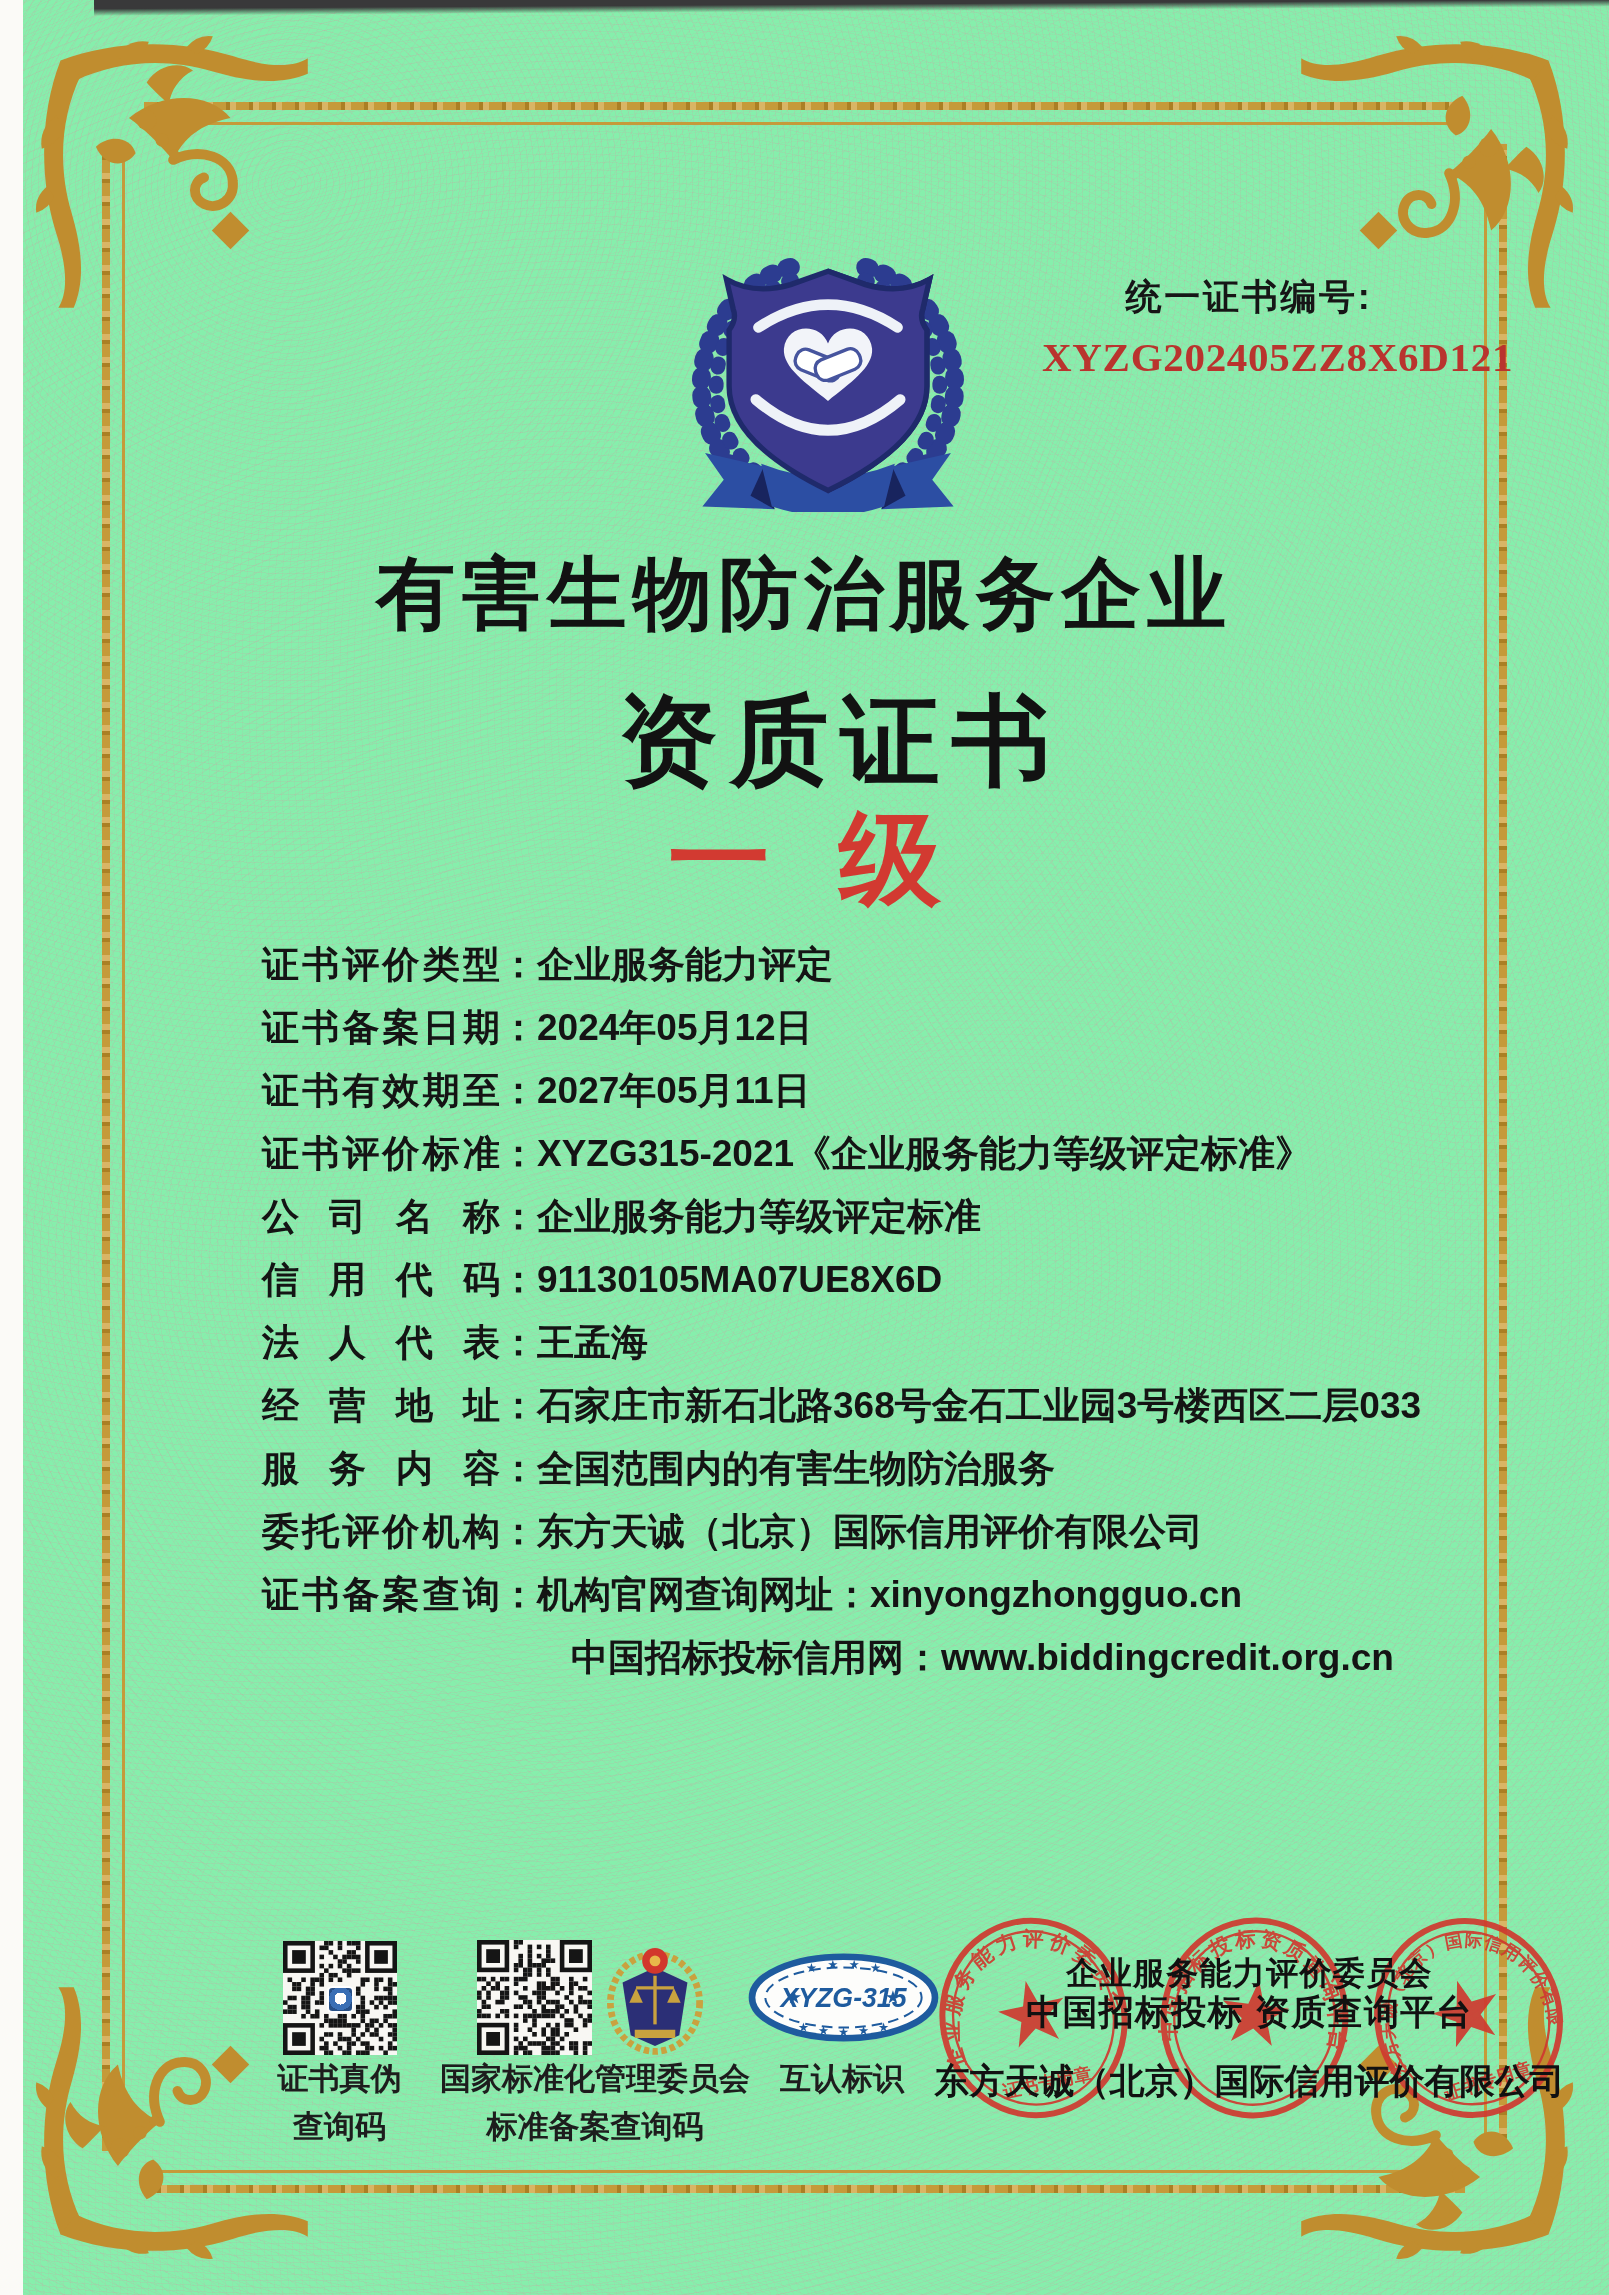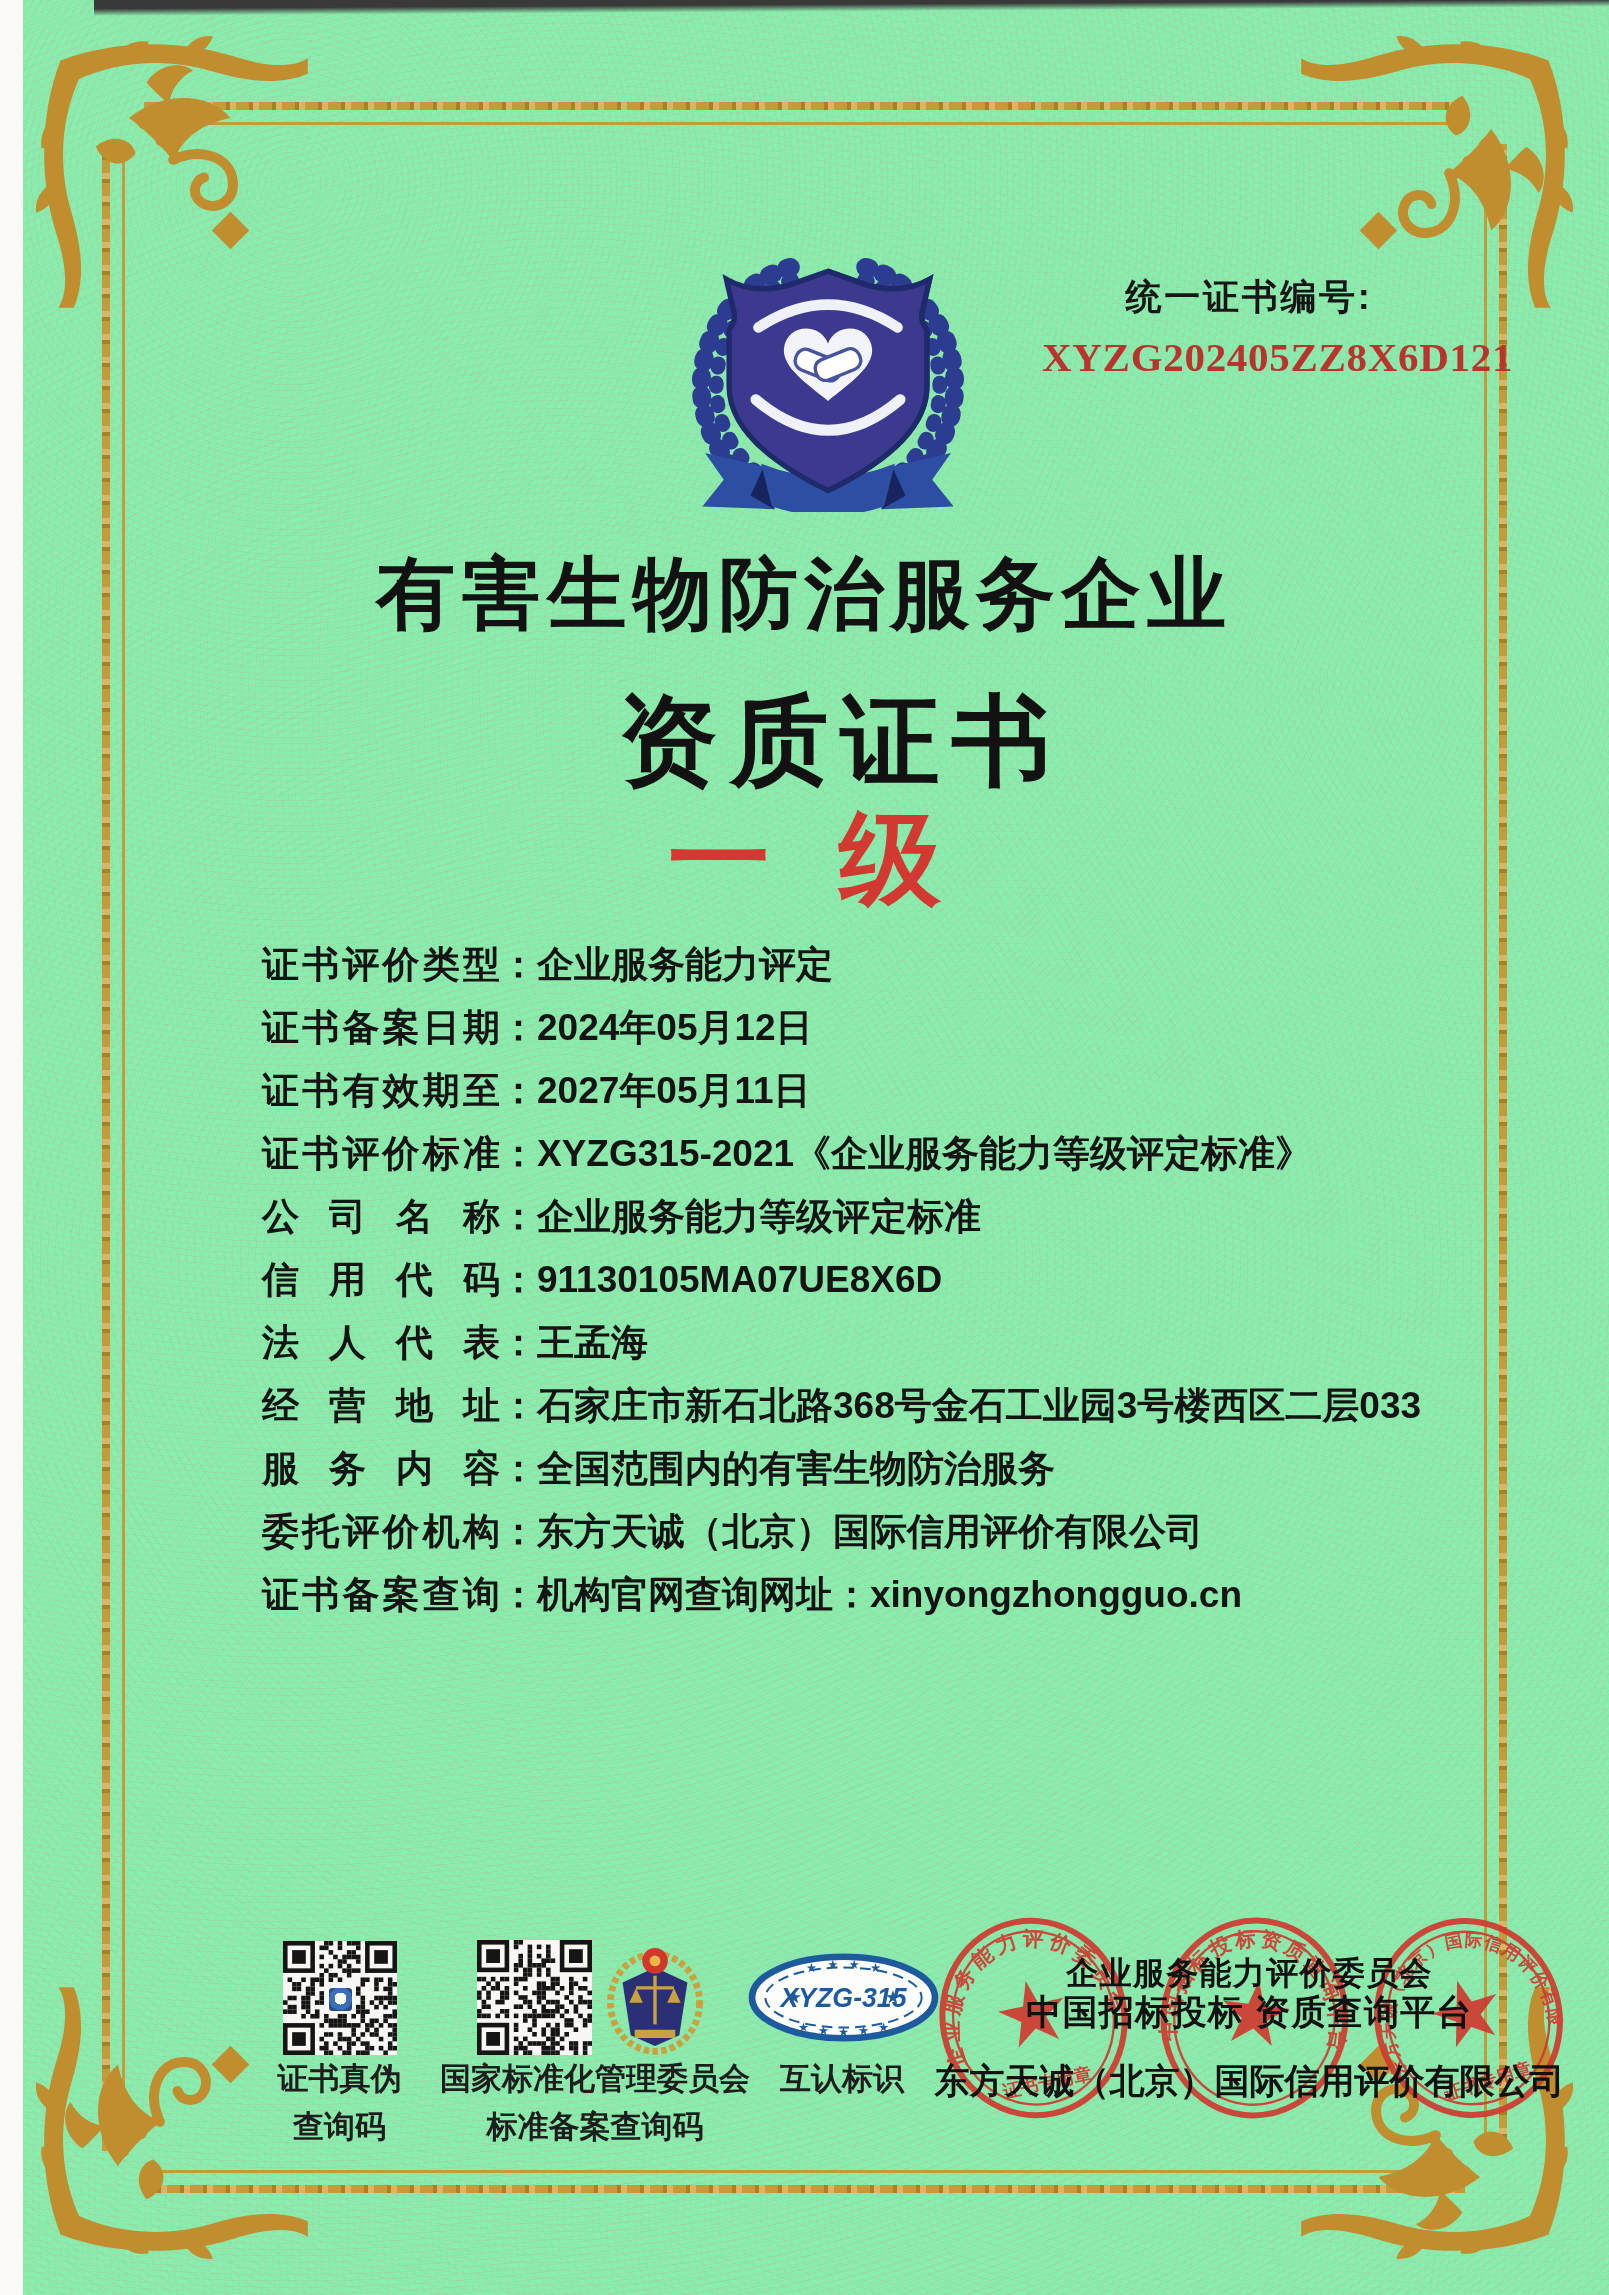--- a/index.html
+++ b/index.html
@@ -173,20 +173,21 @@
     <div class="frow"><span class="flabel">证书备案日期</span><span class="fcolon">：</span><span class="fvalue">2024年05月12日</span></div>
     <div class="frow"><span class="flabel">证书有效期至</span><span class="fcolon">：</span><span class="fvalue">2027年05月11日</span></div>
     <div class="frow"><span class="flabel">证书评价标准</span><span class="fcolon">：</span><span class="fvalue">XYZG315-2021《企业服务能力等级评定标准》</span></div>
     <div class="frow"><span class="flabel">公司名称</span><span class="fcolon">：</span><span class="fvalue">企业服务能力等级评定标准</span></div>
     <div class="frow"><span class="flabel">信用代码</span><span class="fcolon">：</span><span class="fvalue">91130105MA07UE8X6D</span></div>
     <div class="frow"><span class="flabel">法人代表</span><span class="fcolon">：</span><span class="fvalue">王孟海</span></div>
     <div class="frow"><span class="flabel">经营地址</span><span class="fcolon">：</span><span class="fvalue">石家庄市新石北路368号金石工业园3号楼西区二层033</span></div>
     <div class="frow"><span class="flabel">服务内容</span><span class="fcolon">：</span><span class="fvalue">全国范围内的有害生物防治服务</span></div>
     <div class="frow"><span class="flabel">委托评价机构</span><span class="fcolon">：</span><span class="fvalue">东方天诚（北京）国际信用评价有限公司</span></div>
     <div class="frow"><span class="flabel">证书备案查询</span><span class="fcolon">：</span><span class="fvalue">机构官网查询网址：xinyongzhongguo.cn</span></div>
+    <div class="frow indent"><span>中国招标投标信用网</span><span class="fcolon">：</span><span class="fvalue">www.biddingcredit.org.cn</span></div>
   </div>
 
   <svg class="qr qr1" viewBox="0 0 175 175">
       <rect x="63" y="0" width="7" height="7" fill="#151515"></rect>
       <rect x="70" y="0" width="7" height="7" fill="#151515"></rect>
       <rect x="84" y="0" width="7" height="7" fill="#151515"></rect>
       <rect x="98" y="0" width="7" height="7" fill="#151515"></rect>
       <rect x="105" y="0" width="7" height="7" fill="#151515"></rect>
       <rect x="112" y="0" width="7" height="7" fill="#151515"></rect>
       <rect x="56" y="7" width="7" height="7" fill="#151515"></rect>

